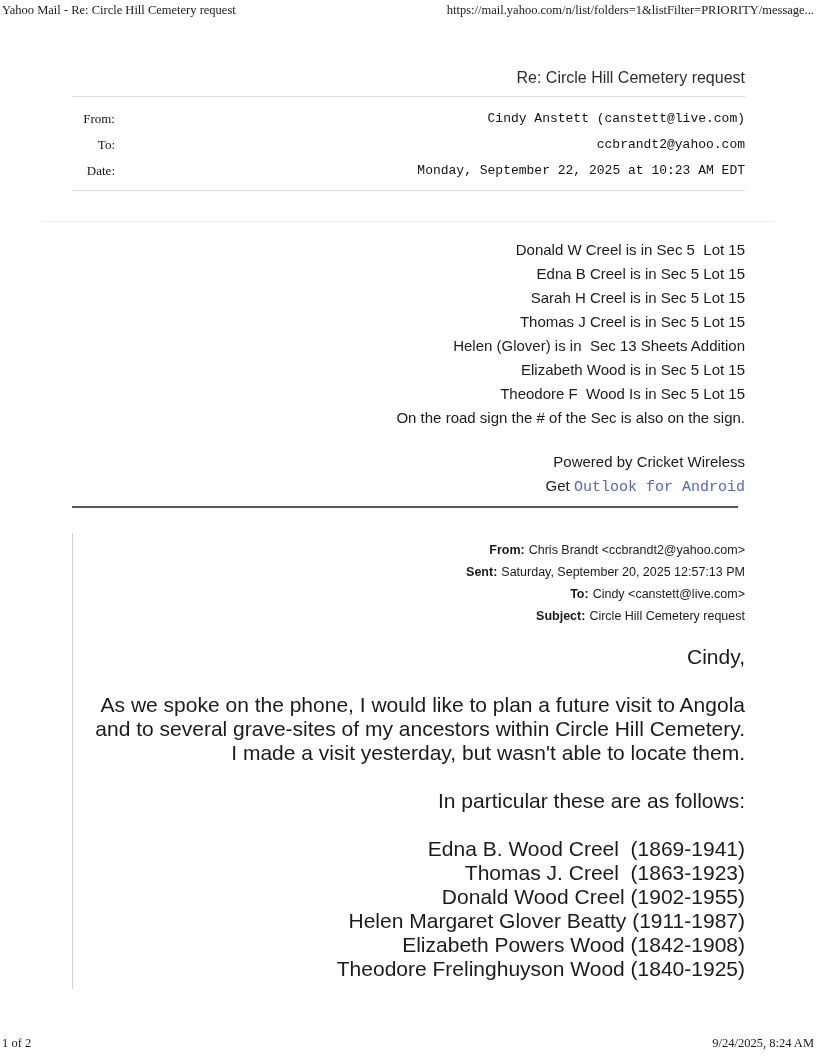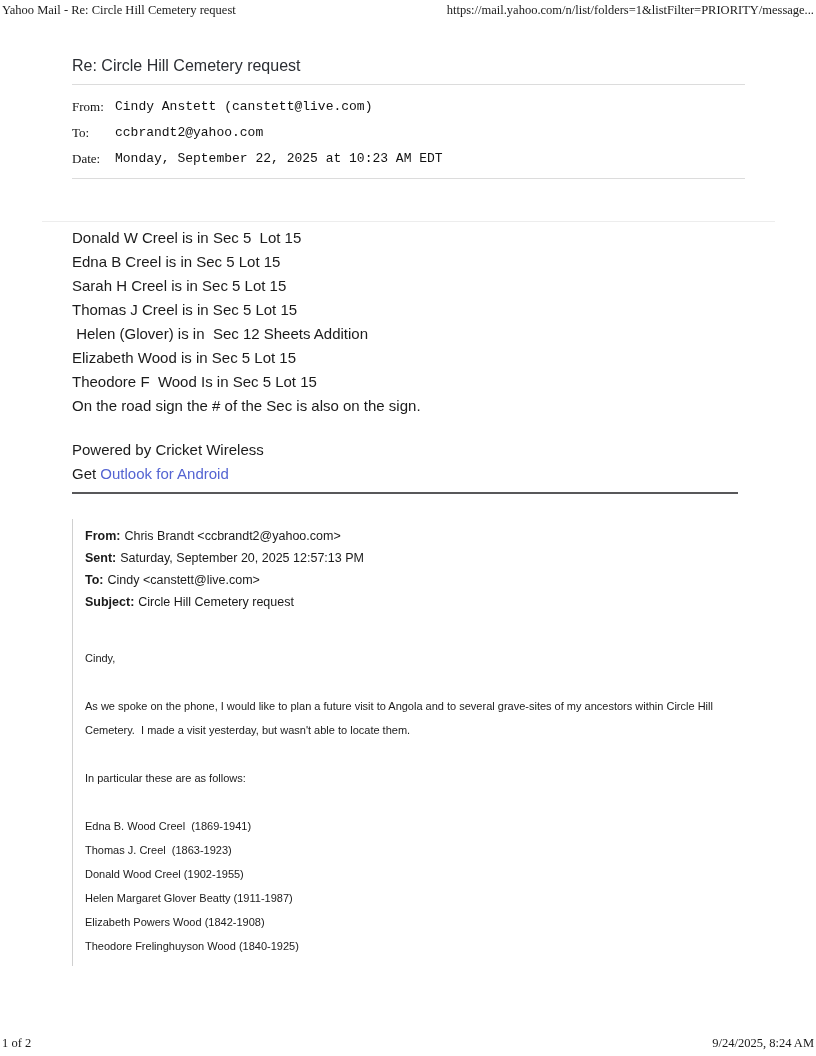--- a/index.html
+++ b/index.html
@@ -27,22 +27,23 @@
     color: #1a1a1a;
     white-space: nowrap;
   }
   .print-header { top: 3px; }
   .print-footer { bottom: 5px; align-items: flex-end; }
 
   
   .main {
     position: absolute;
     left: 72px;
-    top: 56px;
+    top: 68px;
     width: 673px;
+    text-align: right;
   }
 
   .subject {
     font-size: 16px;
     font-weight: 400;
     line-height: 20px;
     color: #2b2e33;
     margin: 0;
   }
 
@@ -81,20 +82,21 @@
     color: #1b1b1b;
   }
   .pre { white-space: pre-wrap; }
   .blank20 { height: 20px; }
   .blank24 { height: 24px; }
 
   .sig-link {
     color: #5464d2;
     text-decoration: none;
     cursor: pointer;
+    font-family: Liberation Mono, monospace;
   }
 
   .dark-rule {
     border: none;
     border-top: 2px solid #58585a;
     margin: 6px 0 0 0;
     width: 666px;
   }
 
   .quoted {
@@ -103,22 +105,22 @@
     padding: 6px 0 8px 12px;
   }
   .qheaders {
     font-size: 12.5px;
     line-height: 22px;
     color: #1a1a1a;
   }
   .qrow b { font-weight: 700; }
   .qrow .qval { margin-left: 4px; }
   .qbody {
-    margin-top: 33px;
-    font-size: 11px;
+    margin-top: 18px;
+    font-size: 21px;
     line-height: 24px;
     color: #1b1b1b;
     max-width: 660px;
   }
 </style>
 </head>
 <body>
 
 <div class="page">
 
@@ -148,21 +150,21 @@
       </div>
     </div>
 
     <hr class="rule">
 
     <div class="body-block">
       <div class="pre">Donald W Creel is in Sec 5  Lot 15</div>
       <div class="pre">Edna B Creel is in Sec 5 Lot 15</div>
       <div class="pre">Sarah H Creel is in Sec 5 Lot 15</div>
       <div class="pre">Thomas J Creel is in Sec 5 Lot 15</div>
-      <div class="pre"> Helen (Glover) is in  Sec 12 Sheets Addition</div>
+      <div class="pre"> Helen (Glover) is in  Sec 13 Sheets Addition</div>
       <div class="pre">Elizabeth Wood is in Sec 5 Lot 15</div>
       <div class="pre">Theodore F  Wood Is in Sec 5 Lot 15</div>
       <div class="pre">On the road sign the # of the Sec is also on the sign.</div>
 
       <div class="blank20"></div>
 
       <div>Powered by Cricket Wireless</div>
       <div class="pre"><span>Get </span><a class="sig-link" href="#">Outlook for Android</a></div>
 
       <hr class="dark-rule">

